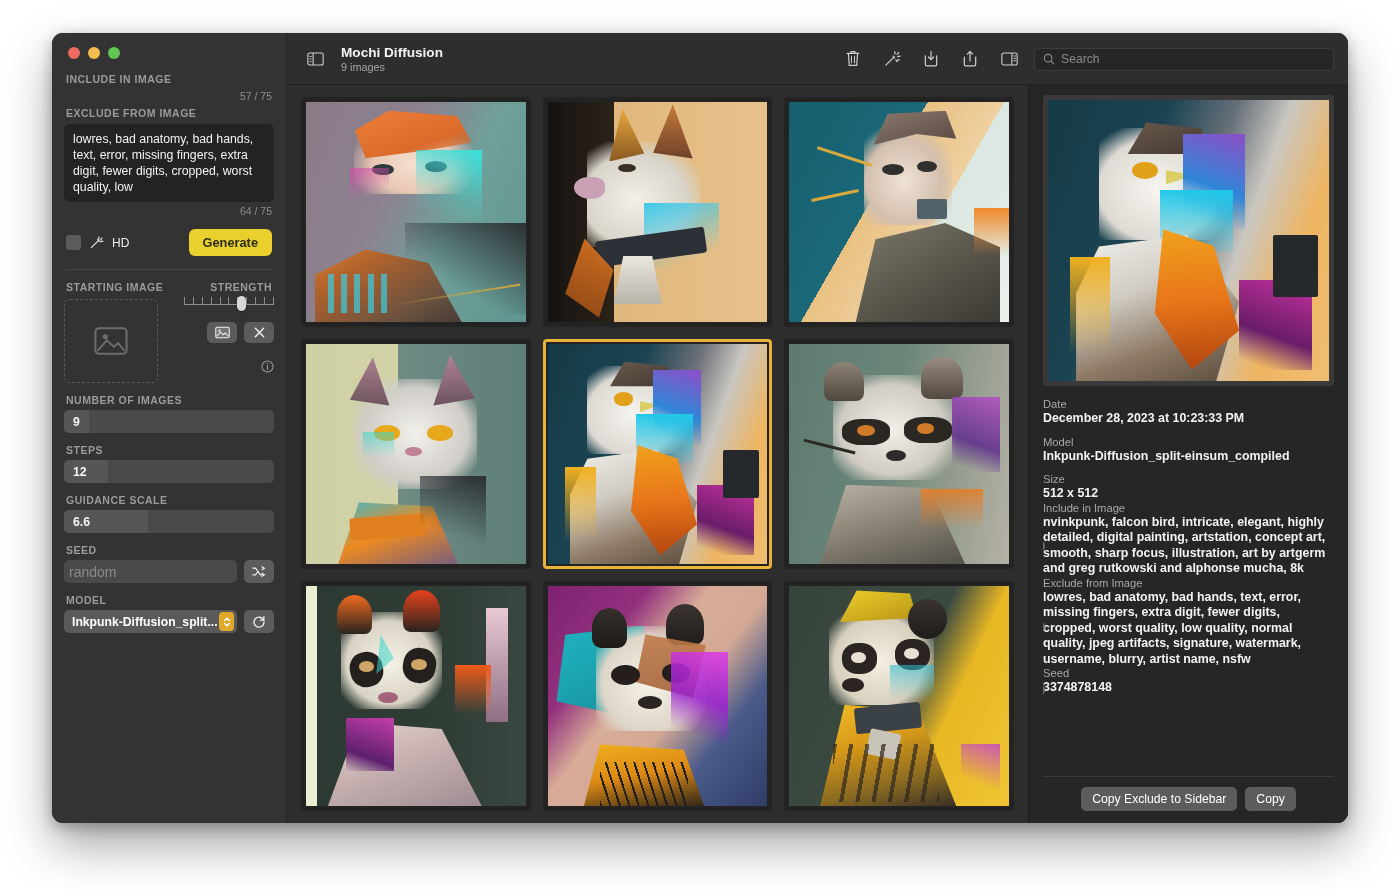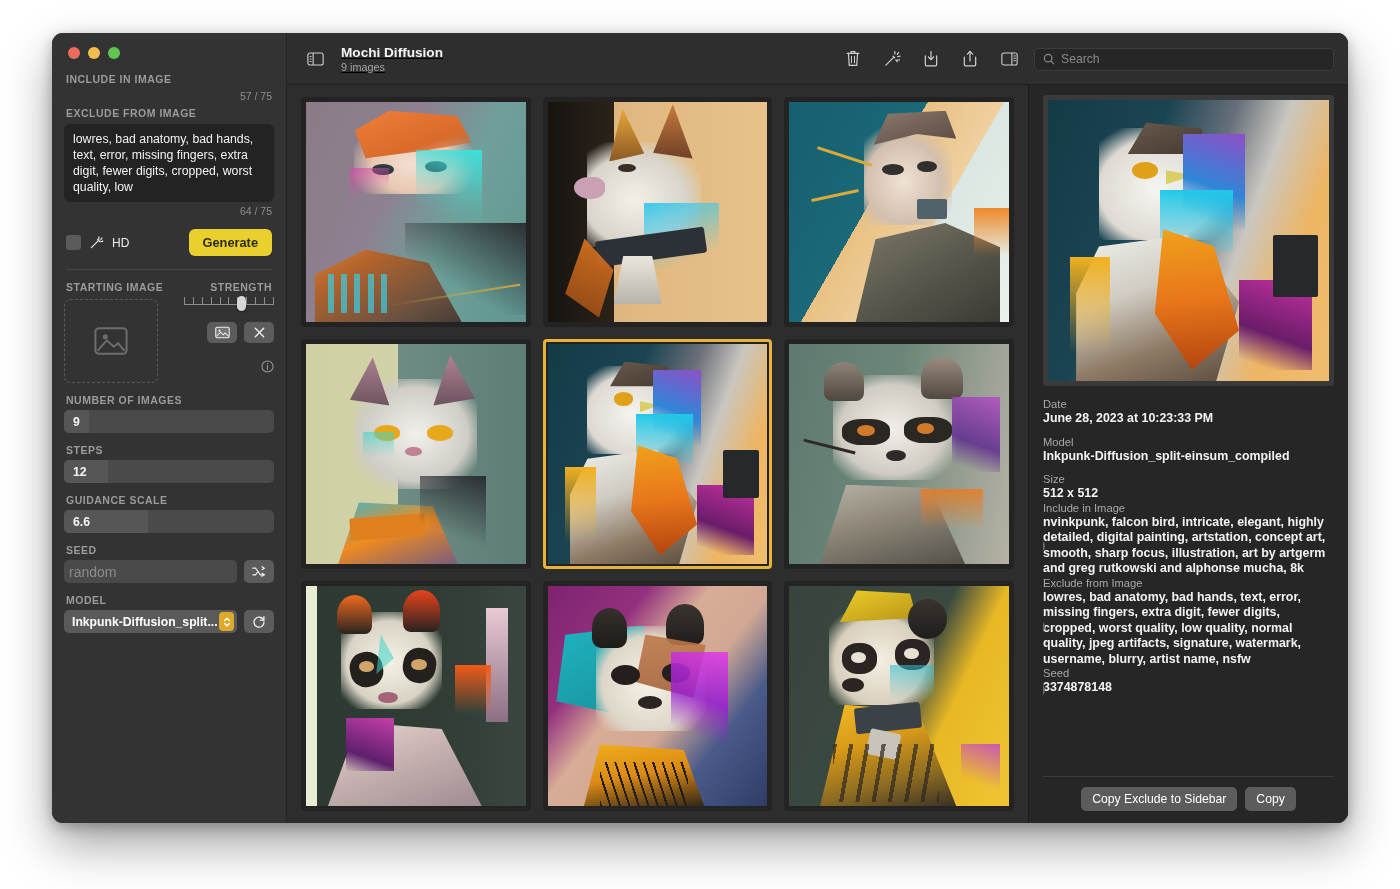--- a/index.html
+++ b/index.html
@@ -98,21 +98,21 @@
   .stepper { margin-left:auto; width:15px; height:19px; border-radius:4px; background:#e0a92a; display:flex; flex-direction:column; align-items:center; justify-content:center; color:#fff; flex:0 0 15px; }
 
   
   .main { flex:1; display:flex; flex-direction:column; min-width:0; background:#2d2d2d; }
   .toolbar {
     height:52px; flex:0 0 52px; background:#2e2e2e;
     border-bottom:1px solid #202020;
     display:flex; align-items:center; padding:0 14px;
   }
   .tb-btn { width:28px; height:24px; border-radius:5px; display:flex; align-items:center; justify-content:center; color:#cfcfcf; cursor:pointer; }
-  .title-wrap { margin-left:12px;text-decoration:underline; }
+  .title-wrap { margin-left:12px; }
   .app-title { font-size:13.6px; font-weight:bold; color:#f4f4f4; }
   .app-sub { font-size:10.8px; color:#a6a6a6; margin-top:1px; }
   .tb-right { margin-left:auto; display:flex; align-items:flex-end; gap:11px; }
   .search {
     width:300px; height:23px; background:#262626; border:1px solid #3c3c3c;
     border-radius:5px; display:flex; align-items:center; padding:0 8px; gap:6px; cursor:text;
   }
   .search .ph { font-size:12.2px; color:#8a8a8a; }
 
   .body-area { flex:1; display:flex; min-height:0; }
@@ -523,21 +523,21 @@
             <div style="position:absolute;left:10%;top:48%;width:58%;height:52%;background:linear-gradient(160deg,#f1f1ec 0%,#d0ccc3 38%,#8e7b66 70%,#5a4c3e 100%);clip-path:polygon(14% 8%,68% 0,100% 46%,86% 100%,0 100%,0 40%)"></div>
             <div style="position:absolute;left:38%;top:46%;width:30%;height:50%;background:linear-gradient(175deg,#f0a11c 0%,#e8761a 50%,#b0430f 100%);clip-path:polygon(10% 0,70% 12%,100% 72%,44% 100%,0 60%)"></div>
             <div style="position:absolute;left:8%;top:56%;width:14%;height:34%;background:linear-gradient(180deg,#f0b020,transparent)"></div>
             <div style="position:absolute;right:6%;bottom:4%;width:26%;height:32%;background:linear-gradient(200deg,#c4319e,#6a1c6a 60%,transparent 90%)"></div>
             <div style="position:absolute;right:4%;top:48%;width:16%;height:22%;background:#26292c;border-radius:2px"></div>
           </div>
         </div>
 
         <div class="meta">
           <div class="m-key">Date</div>
-          <div class="m-val">June 28, 2023 at 10:23:33 PM</div>
+          <div class="m-val">December 28, 2023 at 10:23:33 PM</div>
 
           <div class="m-key">Model</div>
           <div class="m-val">Inkpunk-Diffusion_split-einsum_compiled</div>
 
           <div class="m-key">Size</div>
           <div class="m-val">512 x 512</div>
 
           <div class="m-row">
             <div class="m-key">Include in Image</div>
             <div class="revert" style="top:50%">←</div>

